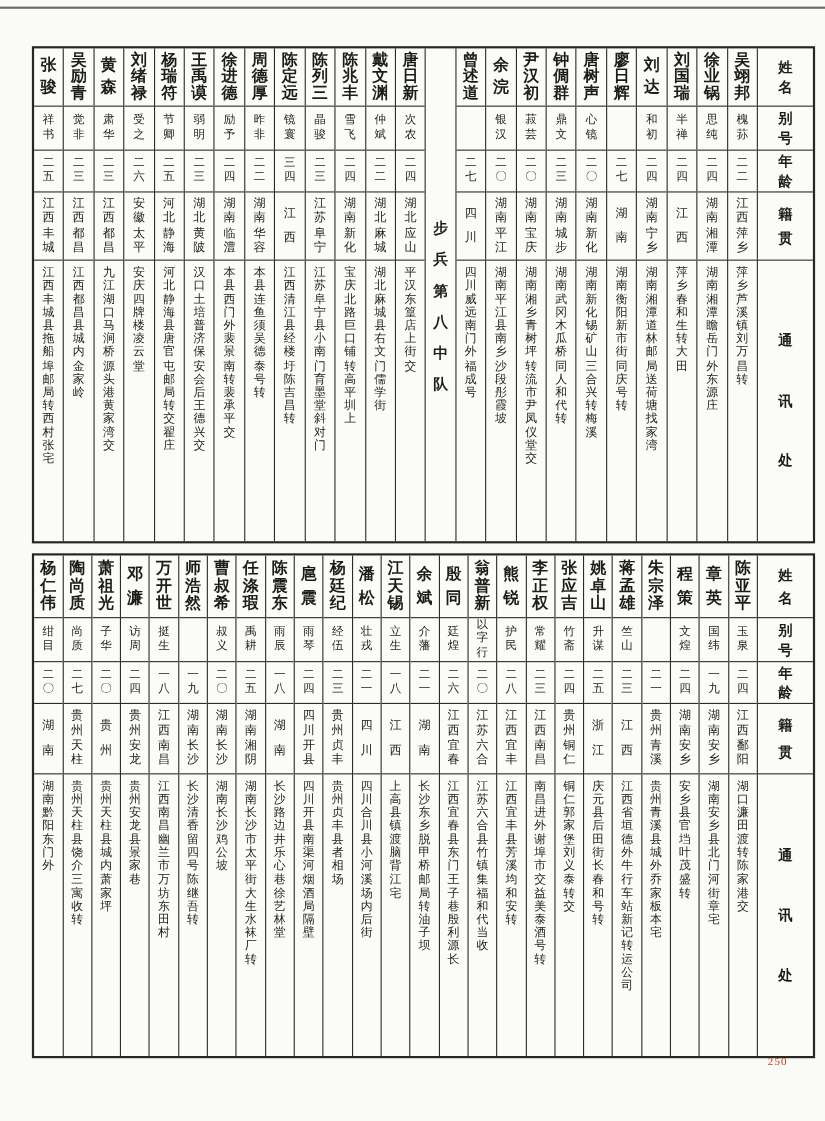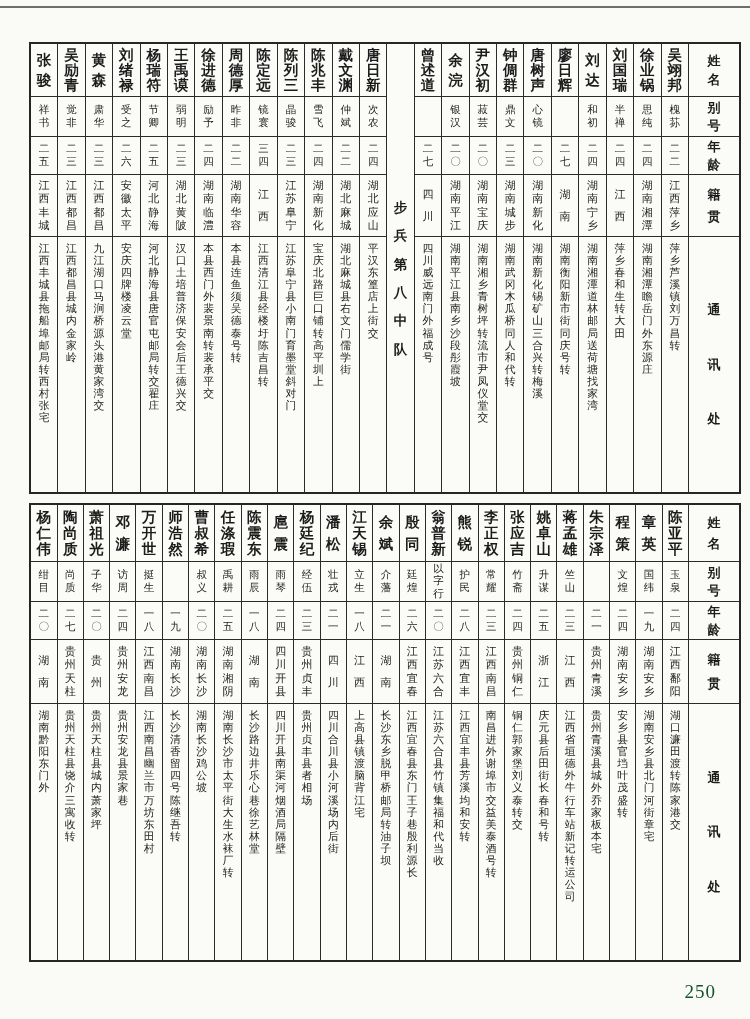--- a/index.html
+++ b/index.html
@@ -38,22 +38,22 @@
   .alias,.age{justify-content:center;}
   .alias .vtxt,.age .vtxt{font-size:10.5px;line-height:1.2;}
   .native{justify-content:space-evenly;padding:3px 0;}
   .native span{font-size:11px;line-height:1;}
   .address{justify-content:flex-start;padding-top:5px;}
   .address .vtxt{font-size:10.8px;line-height:1.12;}
   .hdr span{font-size:13px;font-weight:700;}
   .address.hdr{justify-content:space-evenly;padding:28px 0;}
   .divider .vtxt{font-size:13.5px;font-weight:700;line-height:2.1;}
   .page-number{
-    position:absolute;right:34px;top:981px;
-    font-size:19px;letter-spacing:1px;color:#14532d;
+    position:absolute;right:34px;top:960px;
+    font-size:10px;letter-spacing:1px;color:#c2410c;
   }
 </style>
 </head>
 <body>
 
 <div class="frame-top"></div>
 
 <div id="table-top" class="rtable">
     <div class="col headcol">
       <div class="cell name hdr">

